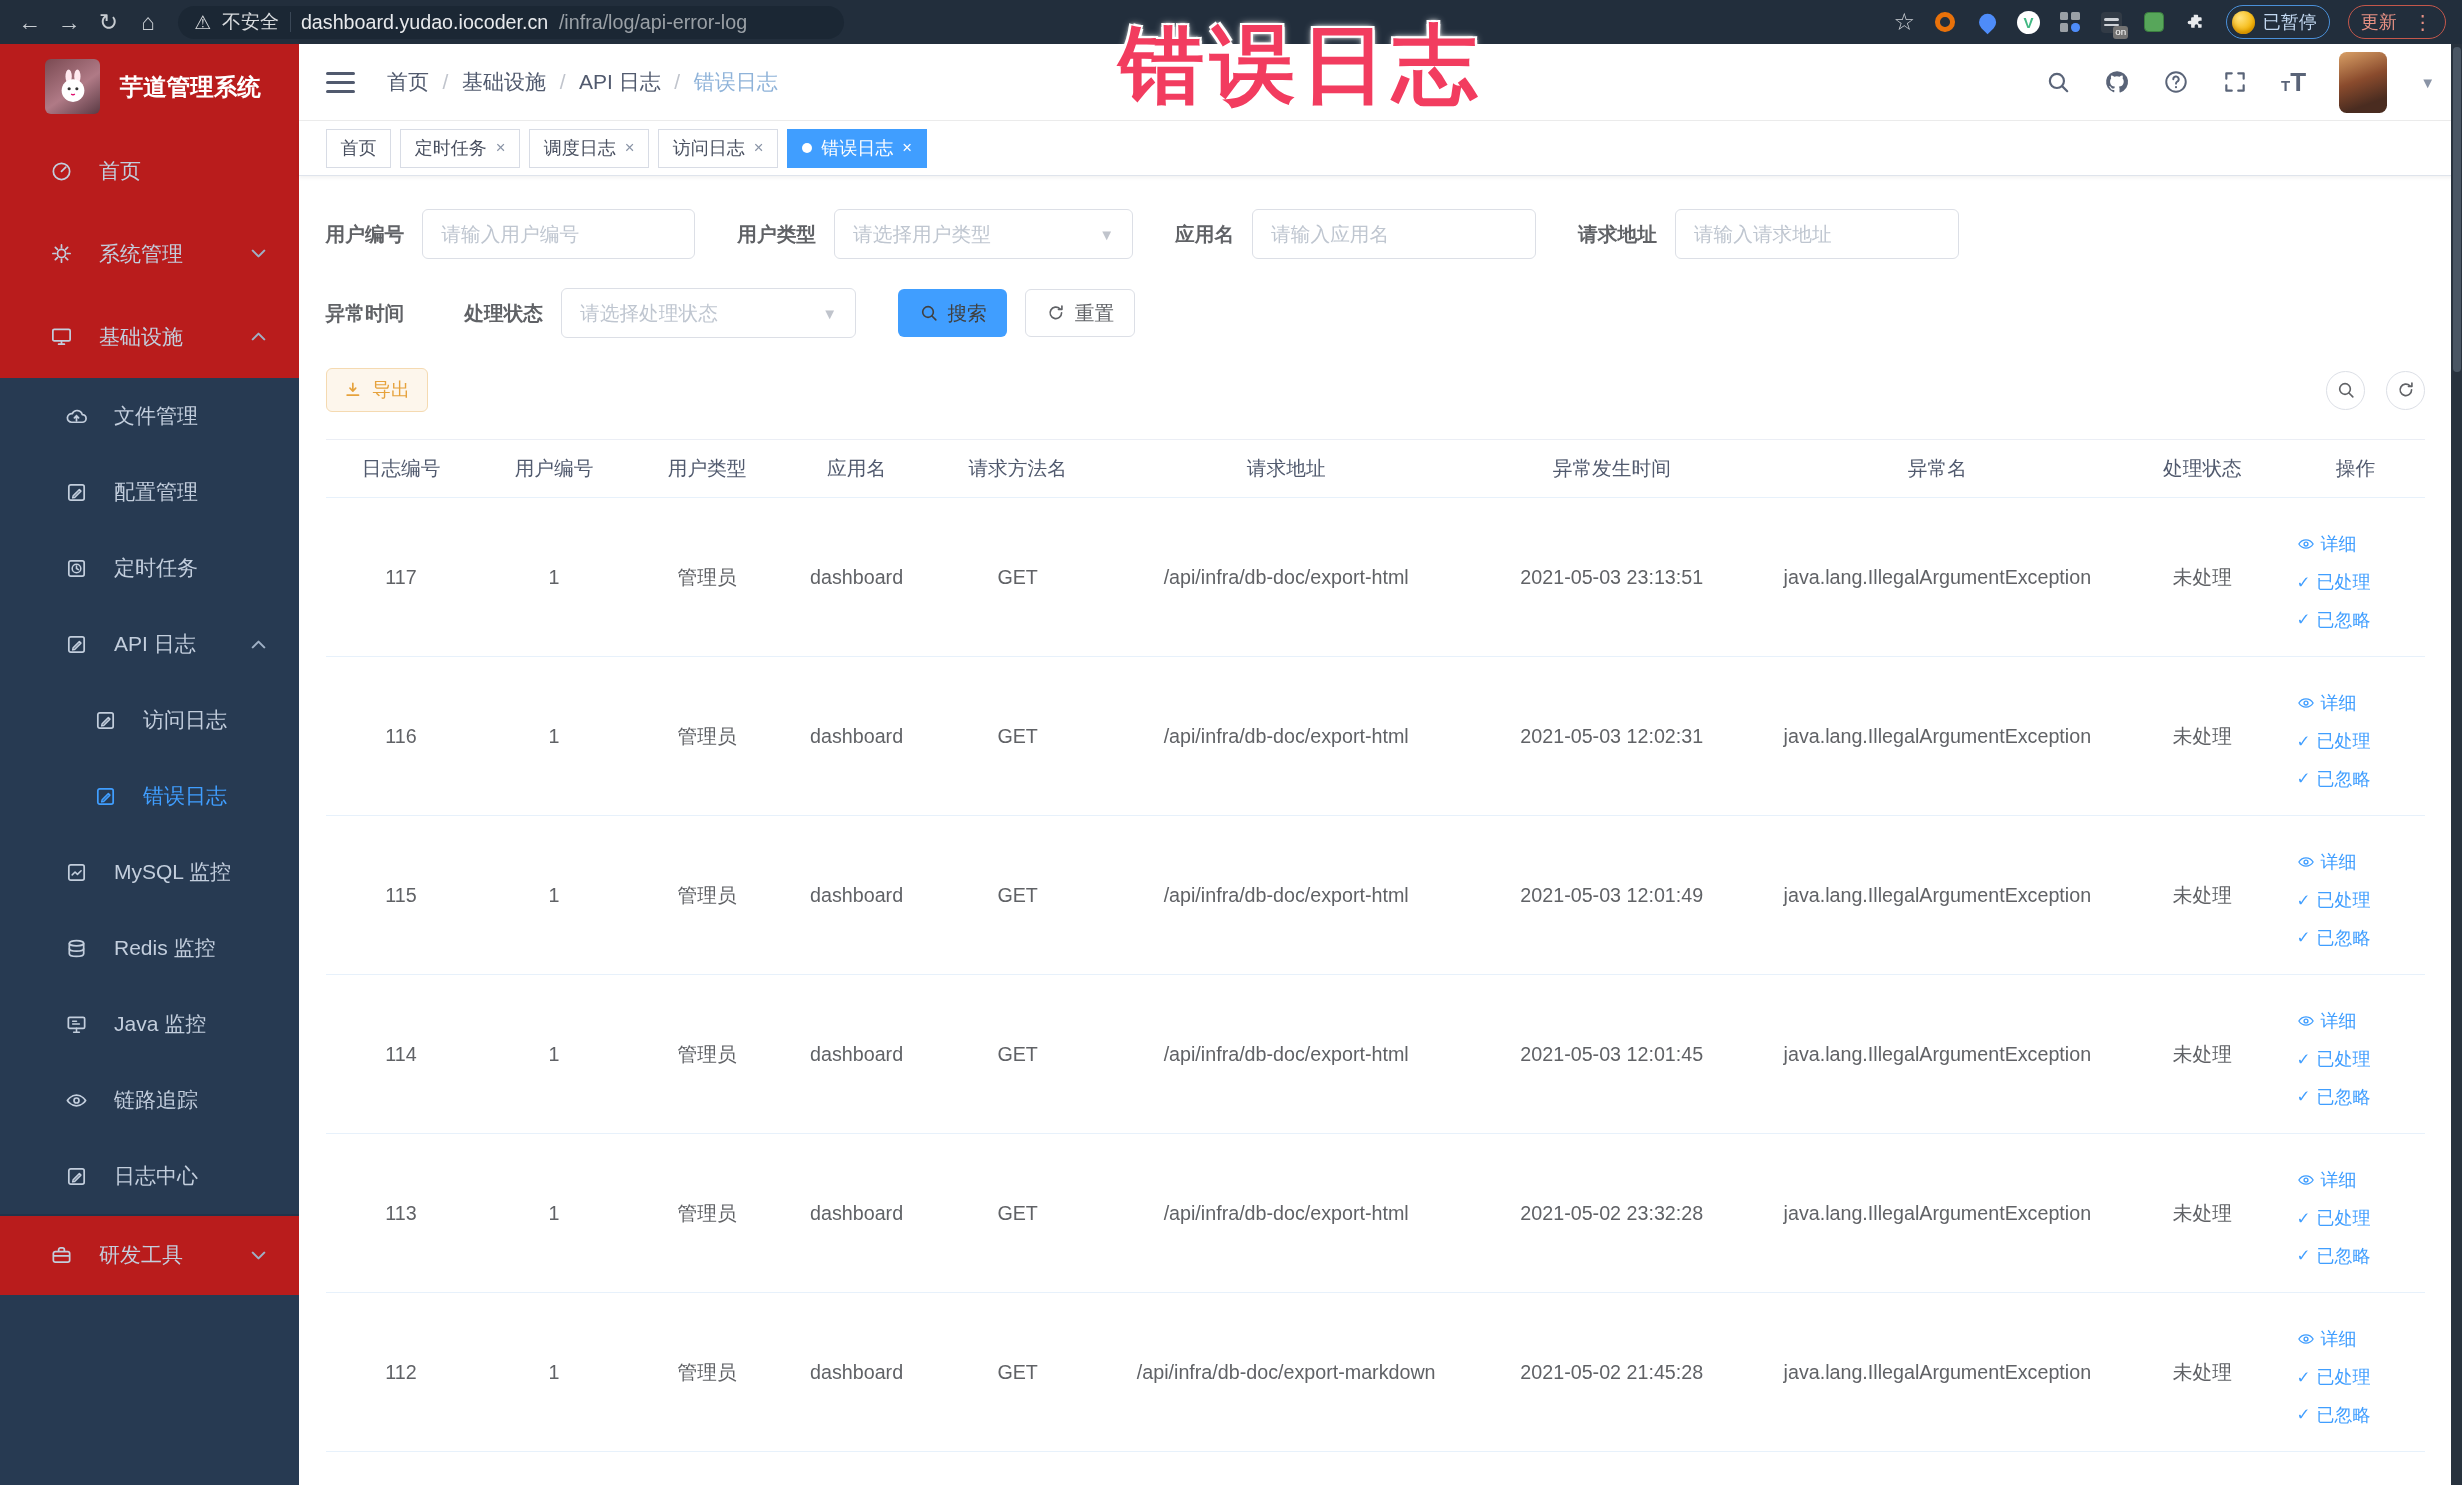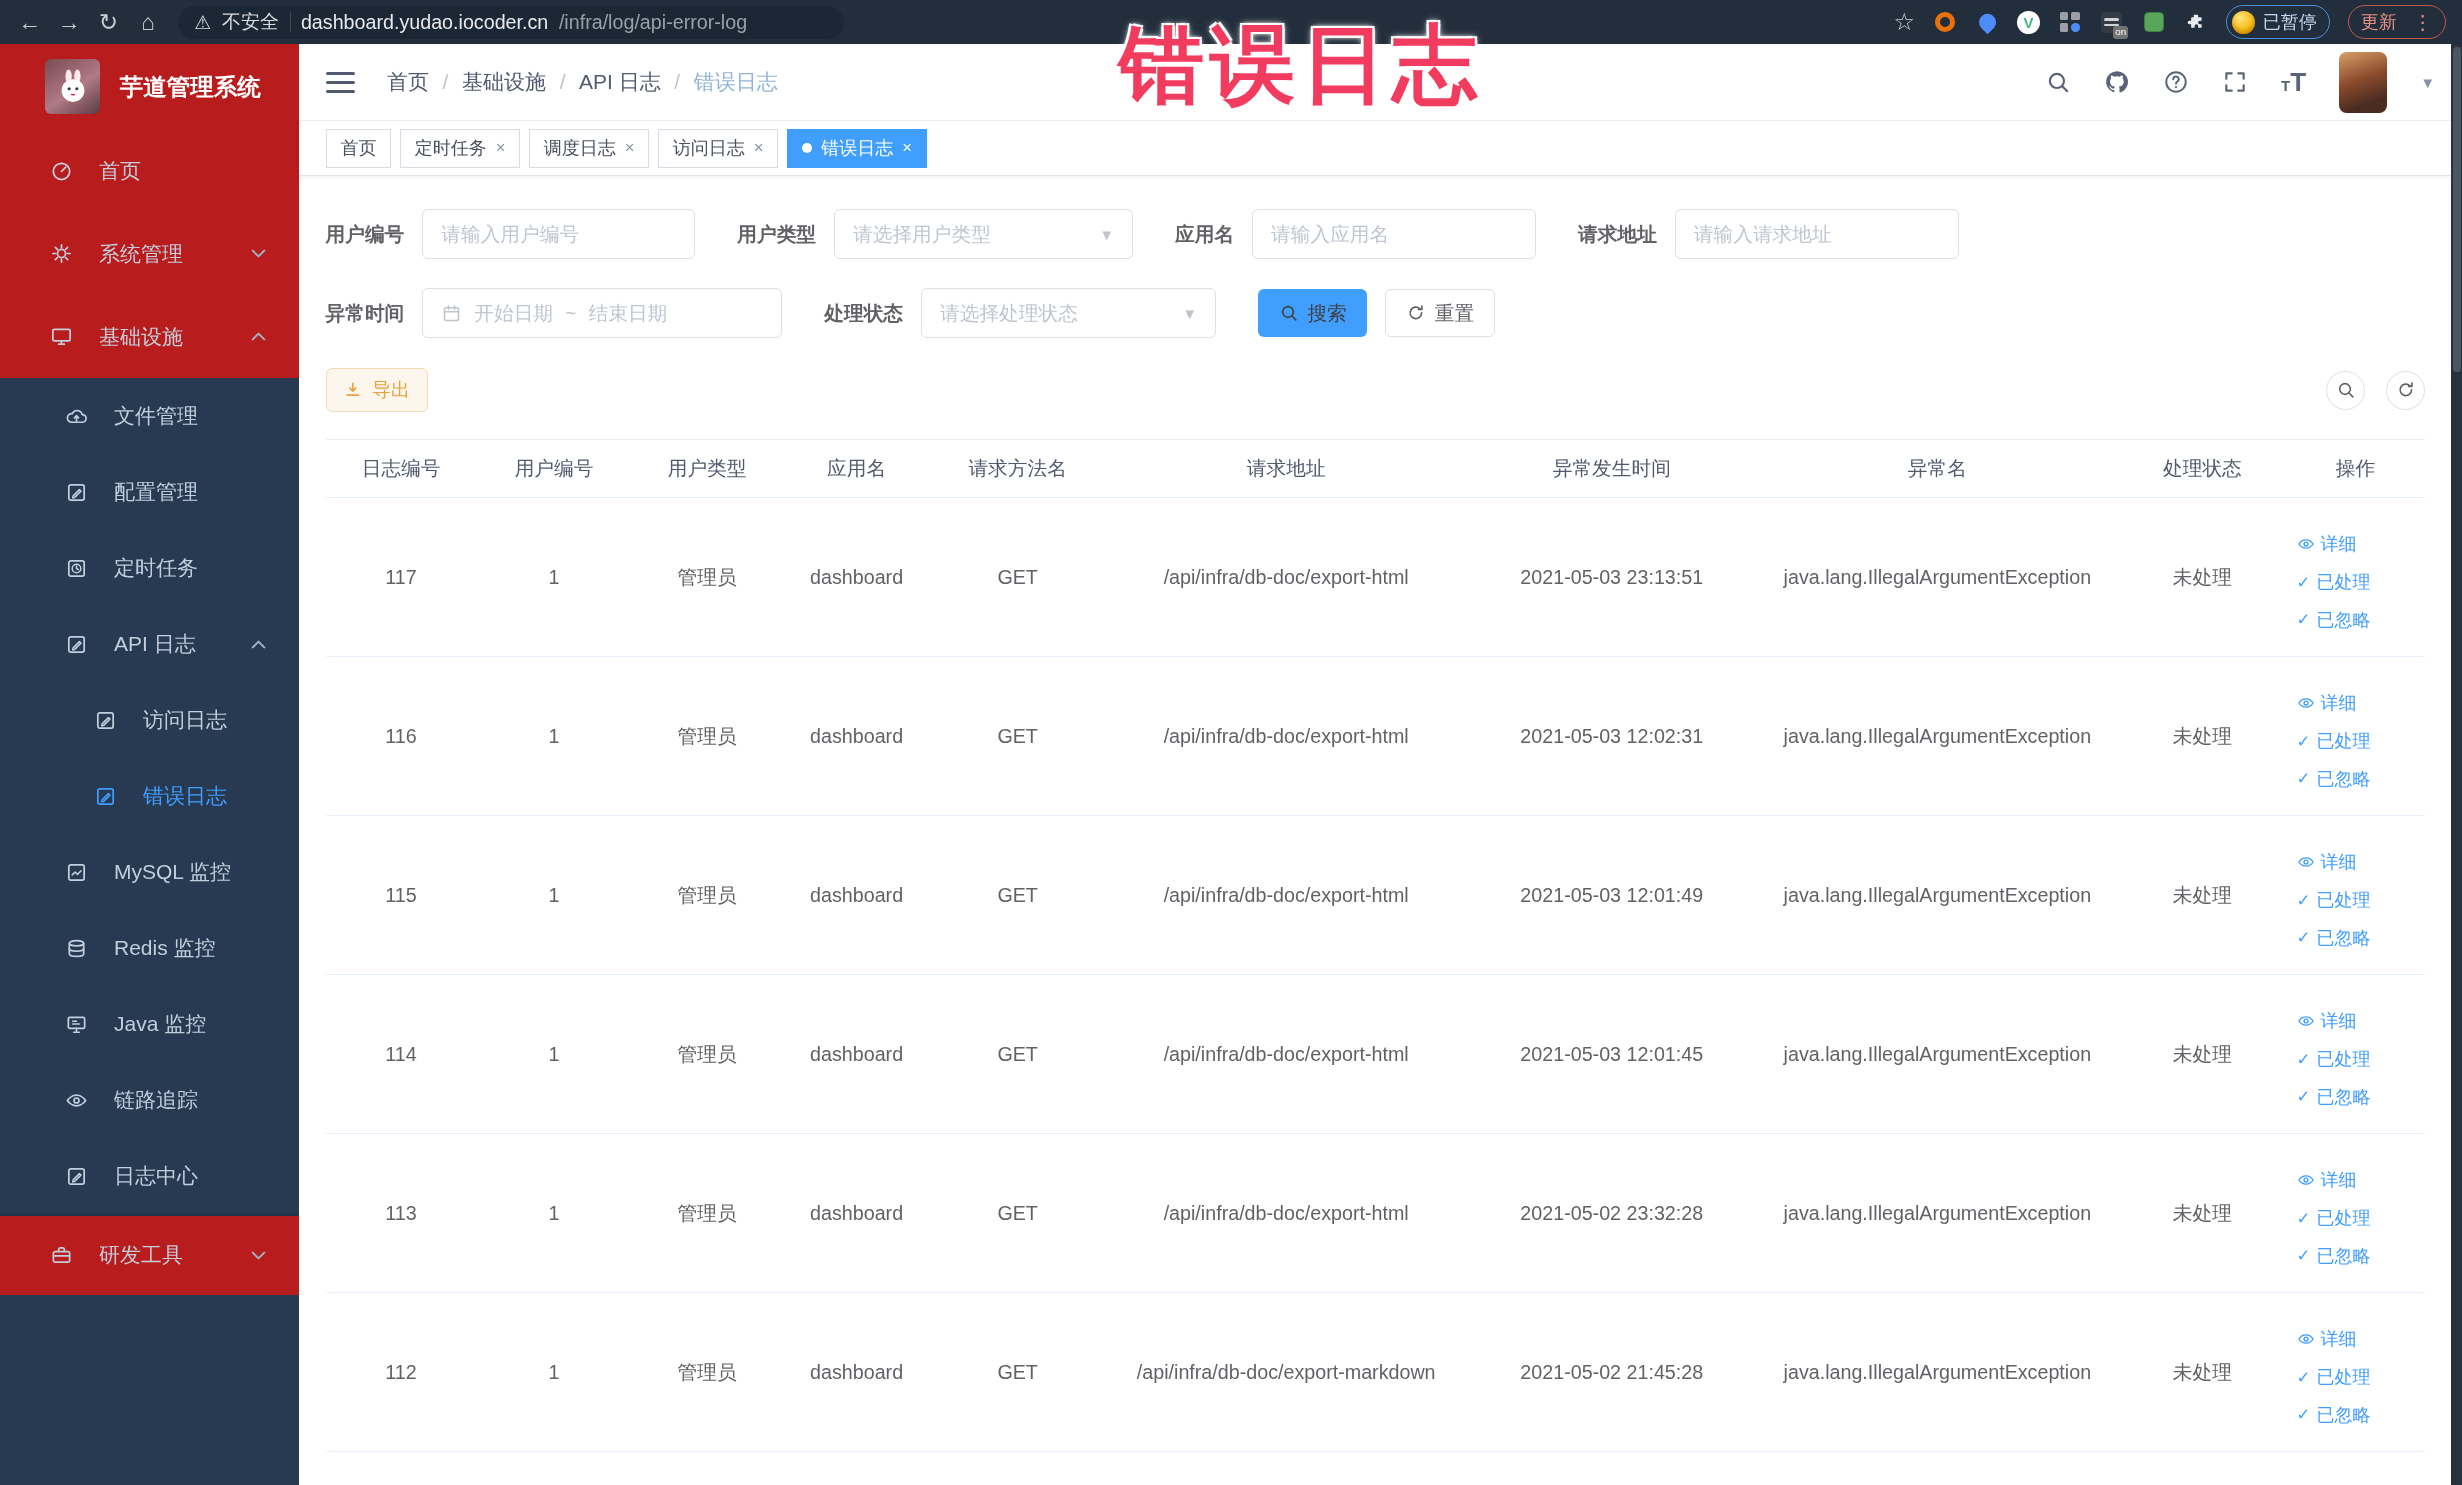--- a/index.html
+++ b/index.html
@@ -472,28 +472,20 @@
         </div>
         <div class="fgroup" style="margin-right:0">
           <span class="flabel">请求地址</span>
           <input class="finput" style="width: 284px;" placeholder="请输入请求地址">
         </div>
       </div>
 
       <div class="frow">
         <div class="fgroup">
           <span class="flabel">异常时间</span>
-          <div class="fdate" style="width:360px">
-            <svg class="cal" viewBox="0 0 28 28" width="21" height="21">
-                <use href="#i-calendar"></use>
-              </svg>
-            <span class="ph">开始日期</span>
-            <span class="tilde">~</span>
-            <span class="ph">结束日期</span>
-          </div>
         </div>
         <div class="fgroup">
           <span class="flabel">处理状态</span>
           <div class="fselect" style="width:295px">
             <span>请选择处理状态</span>
             <span class="fcaret">▼</span>
           </div>
         </div>
         <div class="btn btn-search">
           <svg class="bic" viewBox="0 0 26 26" width="19.7" height="19.7">

